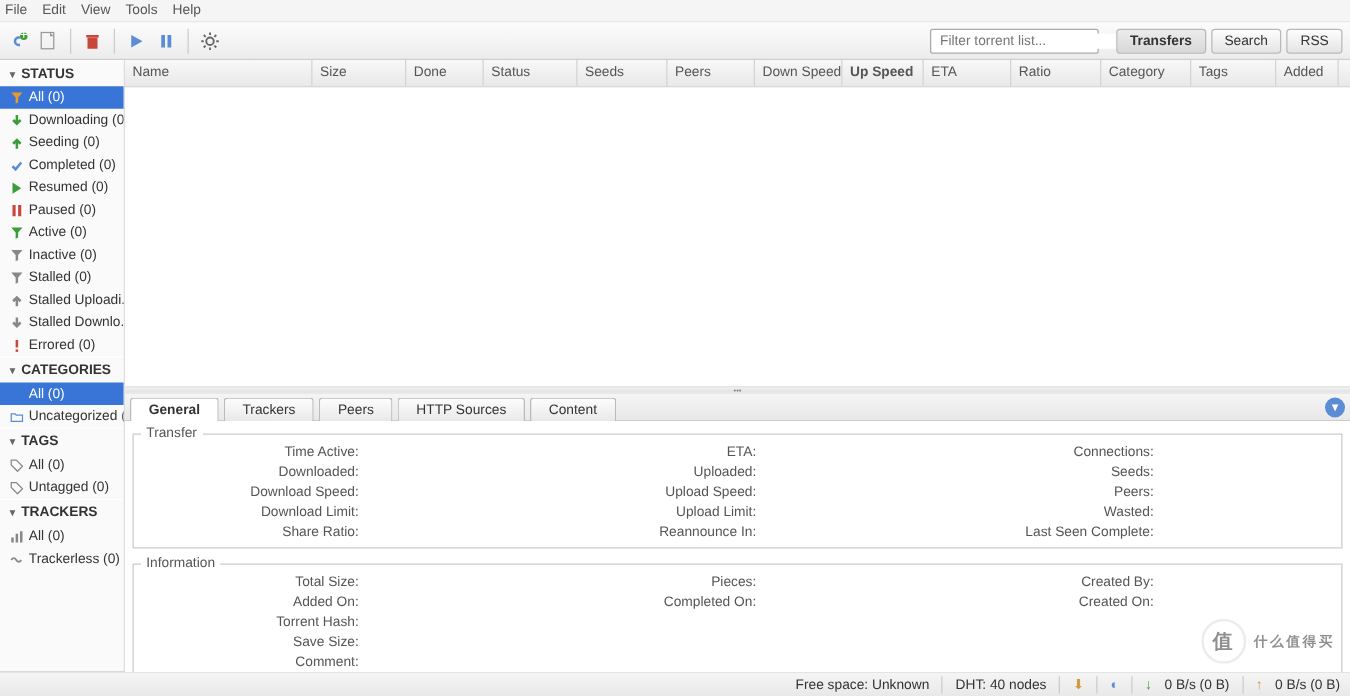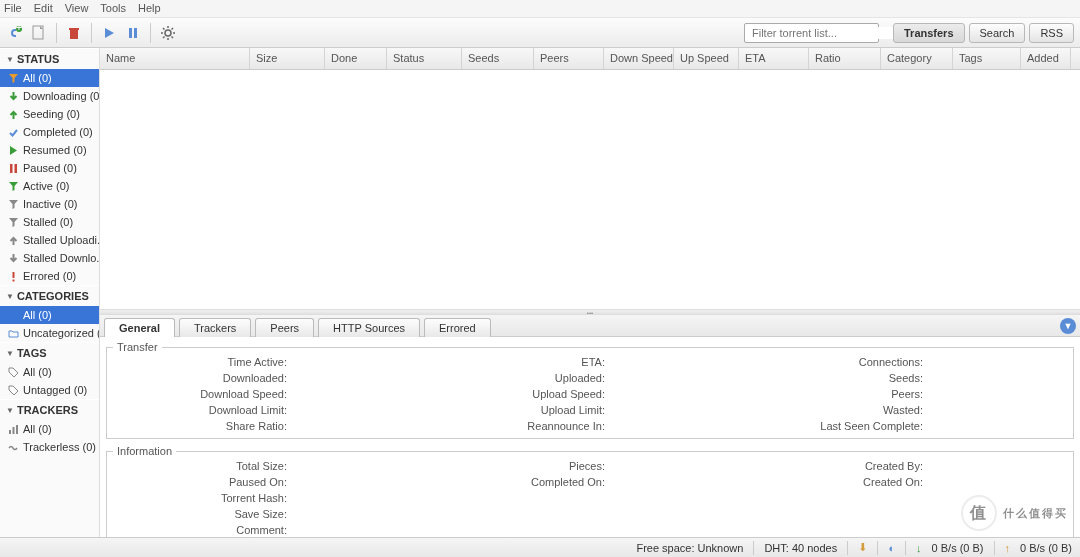--- a/index.html
+++ b/index.html
@@ -280,35 +280,35 @@
     </div>
   <div class="content">
     <div class="headers" id="headers">
         <div class="hcell" style="width: 150px;">Name</div>
         <div class="hcell" style="width: 75px;">Size</div>
         <div class="hcell" style="width: 62px;">Done</div>
         <div class="hcell" style="width: 75px;">Status</div>
         <div class="hcell" style="width: 72px;">Seeds</div>
         <div class="hcell" style="width: 70px;">Peers</div>
         <div class="hcell" style="width: 70px;">Down Speed</div>
-        <div class="hcell" style="width: 65px;">Up Speed</div>
+        <div class="hcell" style="width: 65px; font-weight: bold;">Up Speed</div>
         <div class="hcell" style="width: 70px;">ETA</div>
         <div class="hcell" style="width: 72px;">Ratio</div>
         <div class="hcell" style="width: 72px;">Category</div>
         <div class="hcell" style="width: 68px;">Tags</div>
         <div class="hcell" style="width: 50px;">Added</div>
       </div>
     <div class="list-area"></div>
     <div class="splitter">•••</div>
     <div class="detail-tabs">
       <div class="dtab active">General</div>
       <div class="dtab">Trackers</div>
       <div class="dtab">Peers</div>
       <div class="dtab">HTTP Sources</div>
-      <div class="dtab">Errored</div>
+      <div class="dtab">Content</div>
       <div class="expand-btn">▼</div>
     </div>
     <div class="detail-body">
       <fieldset>
         <legend>Transfer</legend>
         <div class="grid3" id="transfer-grid">
             <div class="lbl">Time Active:</div>
             <div></div>
             <div class="lbl">ETA:</div>
             <div></div>
@@ -342,21 +342,21 @@
       </fieldset>
       <fieldset>
         <legend>Information</legend>
         <div class="grid3" id="info-grid">
             <div class="lbl">Total Size:</div>
             <div></div>
             <div class="lbl">Pieces:</div>
             <div></div>
             <div class="lbl">Created By:</div>
             <div></div>
-            <div class="lbl">Paused On:</div>
+            <div class="lbl">Added On:</div>
             <div></div>
             <div class="lbl">Completed On:</div>
             <div></div>
             <div class="lbl">Created On:</div>
             <div></div>
             <div class="lbl">Torrent Hash:</div>
             <div></div>
             <div class="lbl"></div>
             <div></div>
             <div class="lbl"></div>

